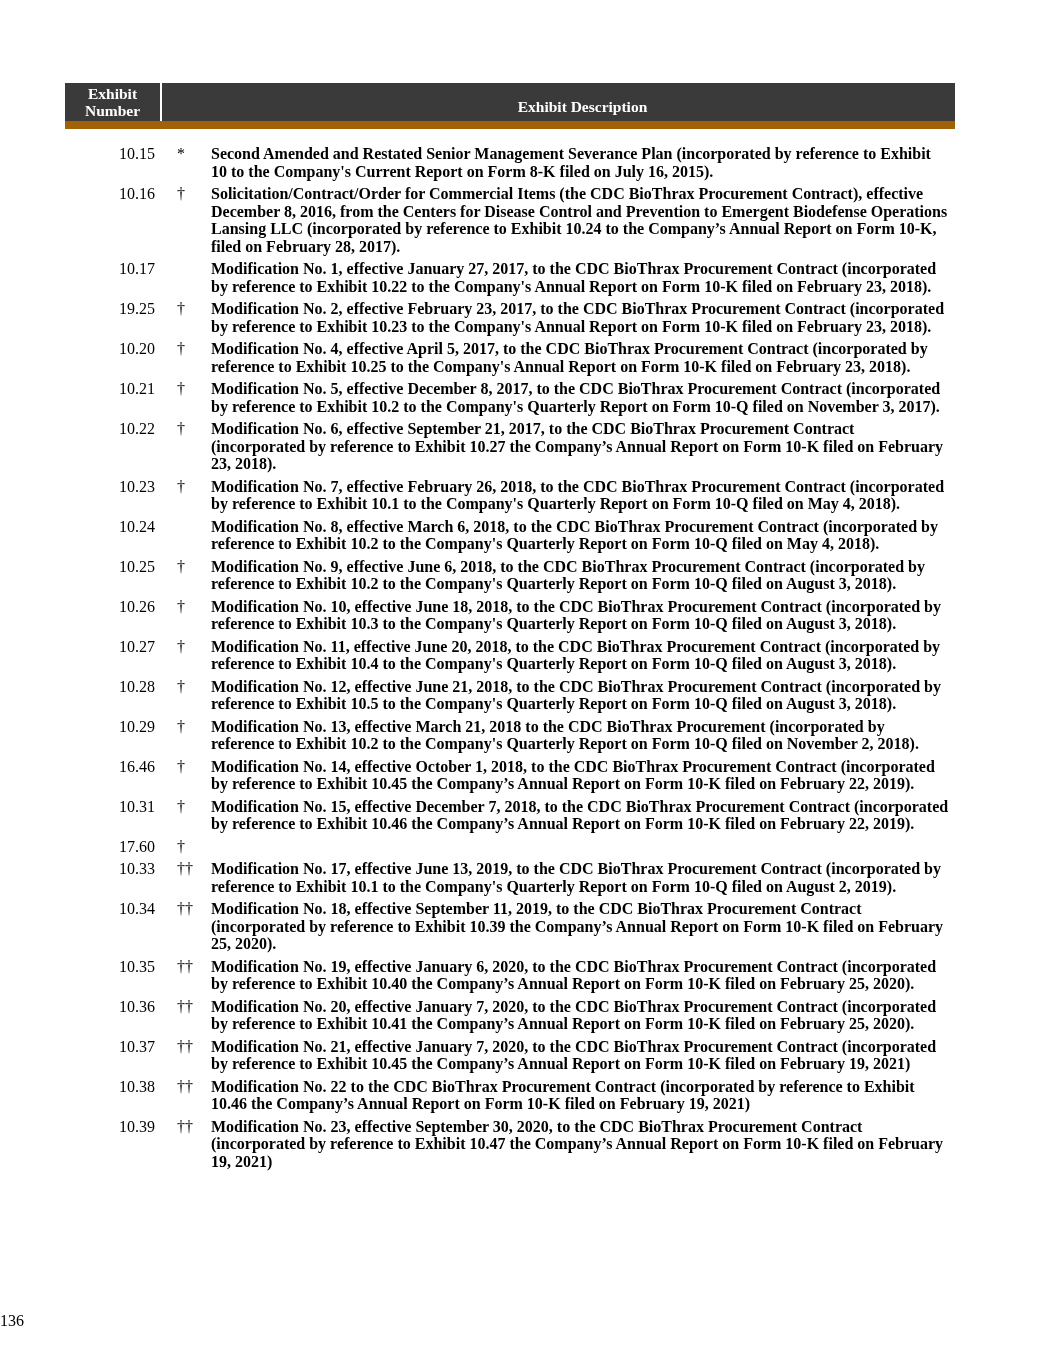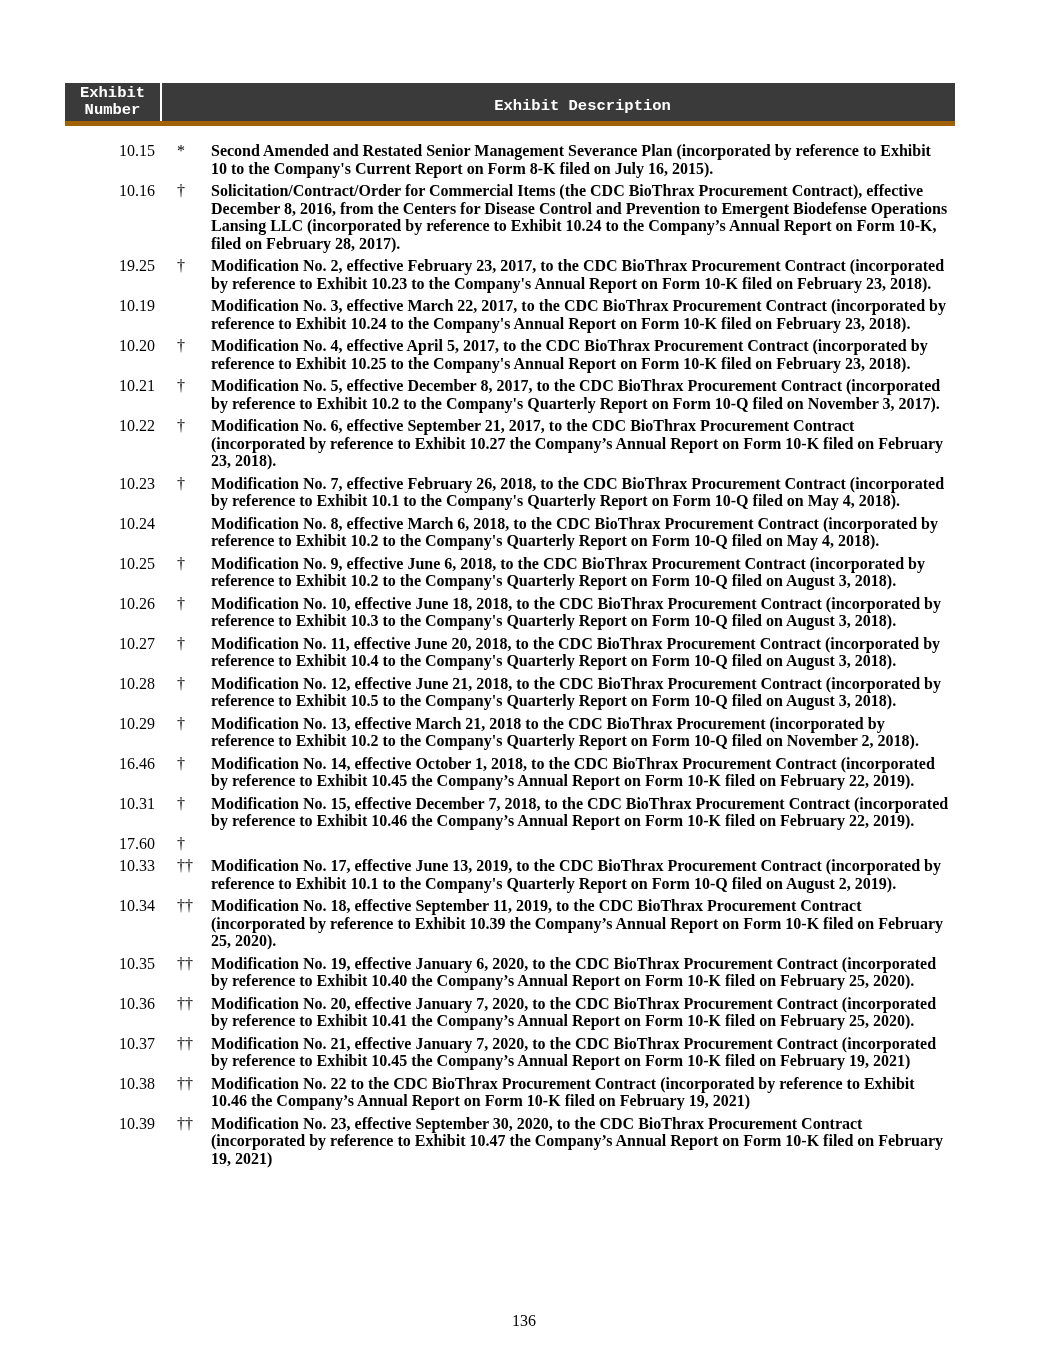--- a/index.html
+++ b/index.html
@@ -17,23 +17,22 @@
     left: 65px;
     top: 83px;
     width: 890px;
   }
   .thead {
     display: grid;
     grid-template-columns: 97px 1fr;
     background: #3a3a3a;
     color: #ffffff;
     font-weight: bold;
-    border-bottom: 5px solid #a16207;
+    border-bottom: 8px solid #a16207;
     min-height: 38px;
-    font-family: Liberation Mono, monospace;
   }
   .th-number {
     display: flex;
     align-items: center;
     justify-content: center;
     text-align: center;
     font-size: 15.5px;
     line-height: 17px;
     border-right: 2px solid #ffffff;
     padding: 2px 0;
@@ -58,21 +57,21 @@
     align-items: start;
   }
   .cell-num { text-align: right; }
   .cell-sym { padding-left: 22px; }
   .cell-desc { padding-right: 6px; font-weight: bold; }
   .page-number {
     position: absolute;
     top: 1312px;
     left: 0;
     width: 100%;
-    text-align: center;
+    text-align: left;
     font-size: 16px;
   }
 </style>
 </head>
 <body style="color: rgb(0, 0, 0);">
 
 <div class="table-wrap">
   <div class="thead" style="background: rgb(58, 58, 58); color: rgb(255, 255, 255);">
     <div class="th-number">Exhibit
 Number</div>
@@ -83,28 +82,28 @@
         <div class="cell-num">10.15</div>
         <div class="cell-sym">*</div>
         <div class="cell-desc">Second Amended and Restated Senior Management Severance Plan (incorporated by reference to Exhibit 10 to the Company's Current Report on Form 8-K filed on July 16, 2015).</div>
       </div>
       <div class="row">
         <div class="cell-num">10.16</div>
         <div class="cell-sym">†</div>
         <div class="cell-desc">Solicitation/Contract/Order for Commercial Items (the CDC BioThrax Procurement Contract), effective December 8, 2016, from the Centers for Disease Control and Prevention to Emergent Biodefense Operations Lansing LLC (incorporated by reference to Exhibit 10.24 to the Company’s Annual Report on Form 10-K, filed on February 28, 2017).</div>
       </div>
       <div class="row">
+        <div class="cell-num">10.17</div>
+        <div class="cell-sym"></div>
+        <div class="cell-desc">Modification No. 1, effective January 27, 2017, to the CDC BioThrax Procurement Contract (incorporated by reference to Exhibit 10.22 to the Company's Annual Report on Form 10-K filed on February 23, 2018).</div>
+      </div>
+      <div class="row">
         <div class="cell-num">19.25</div>
         <div class="cell-sym">†</div>
         <div class="cell-desc">Modification No. 2, effective February 23, 2017, to the CDC BioThrax Procurement Contract (incorporated by reference to Exhibit 10.23 to the Company's Annual Report on Form 10-K filed on February 23, 2018).</div>
-      </div>
-      <div class="row">
-        <div class="cell-num">10.19</div>
-        <div class="cell-sym"></div>
-        <div class="cell-desc">Modification No. 3, effective March 22, 2017, to the CDC BioThrax Procurement Contract (incorporated by reference to Exhibit 10.24 to the Company's Annual Report on Form 10-K filed on February 23, 2018).</div>
       </div>
       <div class="row">
         <div class="cell-num">10.20</div>
         <div class="cell-sym">†</div>
         <div class="cell-desc">Modification No. 4, effective April 5, 2017, to the CDC BioThrax Procurement Contract (incorporated by reference to Exhibit 10.25 to the Company's Annual Report on Form 10-K filed on February 23, 2018).</div>
       </div>
       <div class="row">
         <div class="cell-num">10.21</div>
         <div class="cell-sym">†</div>
         <div class="cell-desc">Modification No. 5, effective December 8, 2017, to the CDC BioThrax Procurement Contract (incorporated by reference to Exhibit 10.2 to the Company's Quarterly Report on Form 10-Q filed on November 3, 2017).</div>

